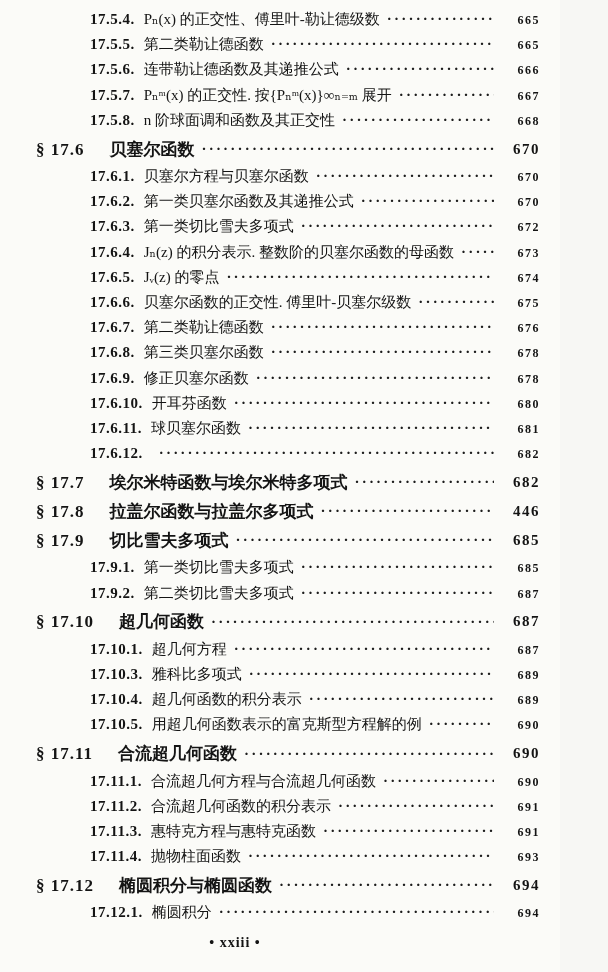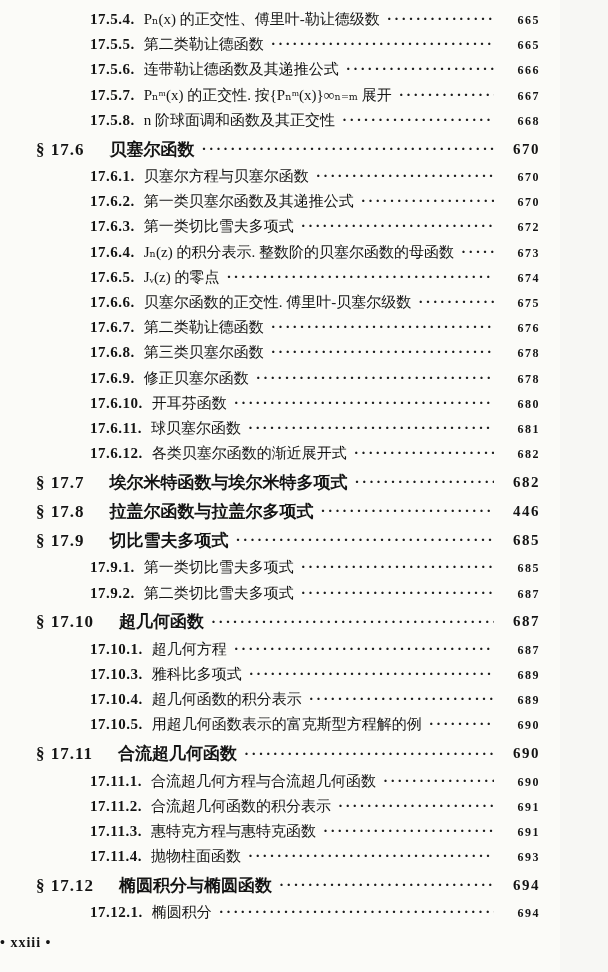--- a/index.html
+++ b/index.html
@@ -65,21 +65,21 @@
     text-align: right;
     font-weight: bold;
     font-size: 12px;
     letter-spacing: 1.5px;
     font-family: "Liberation Serif", "DejaVu Serif", serif;
   }
   .toc-row.sec .entry-page { font-size: 15px; }
   .page-footer {
     margin-top: 9px;
     padding-right: 70px;
-    text-align: left;
+    text-align: center;
     font-weight: bold;
     font-size: 14px;
     letter-spacing: 1px;
   }
 </style>
 </head>
 <body>
 
 <div class="page">
   <div id="toc-list">
@@ -180,21 +180,20 @@
         <span class="entry-page">680</span>
       </div>
       <div class="toc-row sub">
         <span class="entry-num">17.6.11.</span>
         <span class="entry-title">球贝塞尔函数</span>
         <span class="dot-leader"></span>
         <span class="entry-page">681</span>
       </div>
       <div class="toc-row sub">
         <span class="entry-num">17.6.12.</span>
-        <span class="entry-title">各类贝塞尔函数的渐近展开式</span>
         <span class="dot-leader"></span>
         <span class="entry-page">682</span>
       </div>
       <div class="toc-row sec">
         <span class="entry-num">§ 17.7</span>
         <span class="entry-title">埃尔米特函数与埃尔米特多项式</span>
         <span class="dot-leader"></span>
         <span class="entry-page">682</span>
       </div>
       <div class="toc-row sec">

